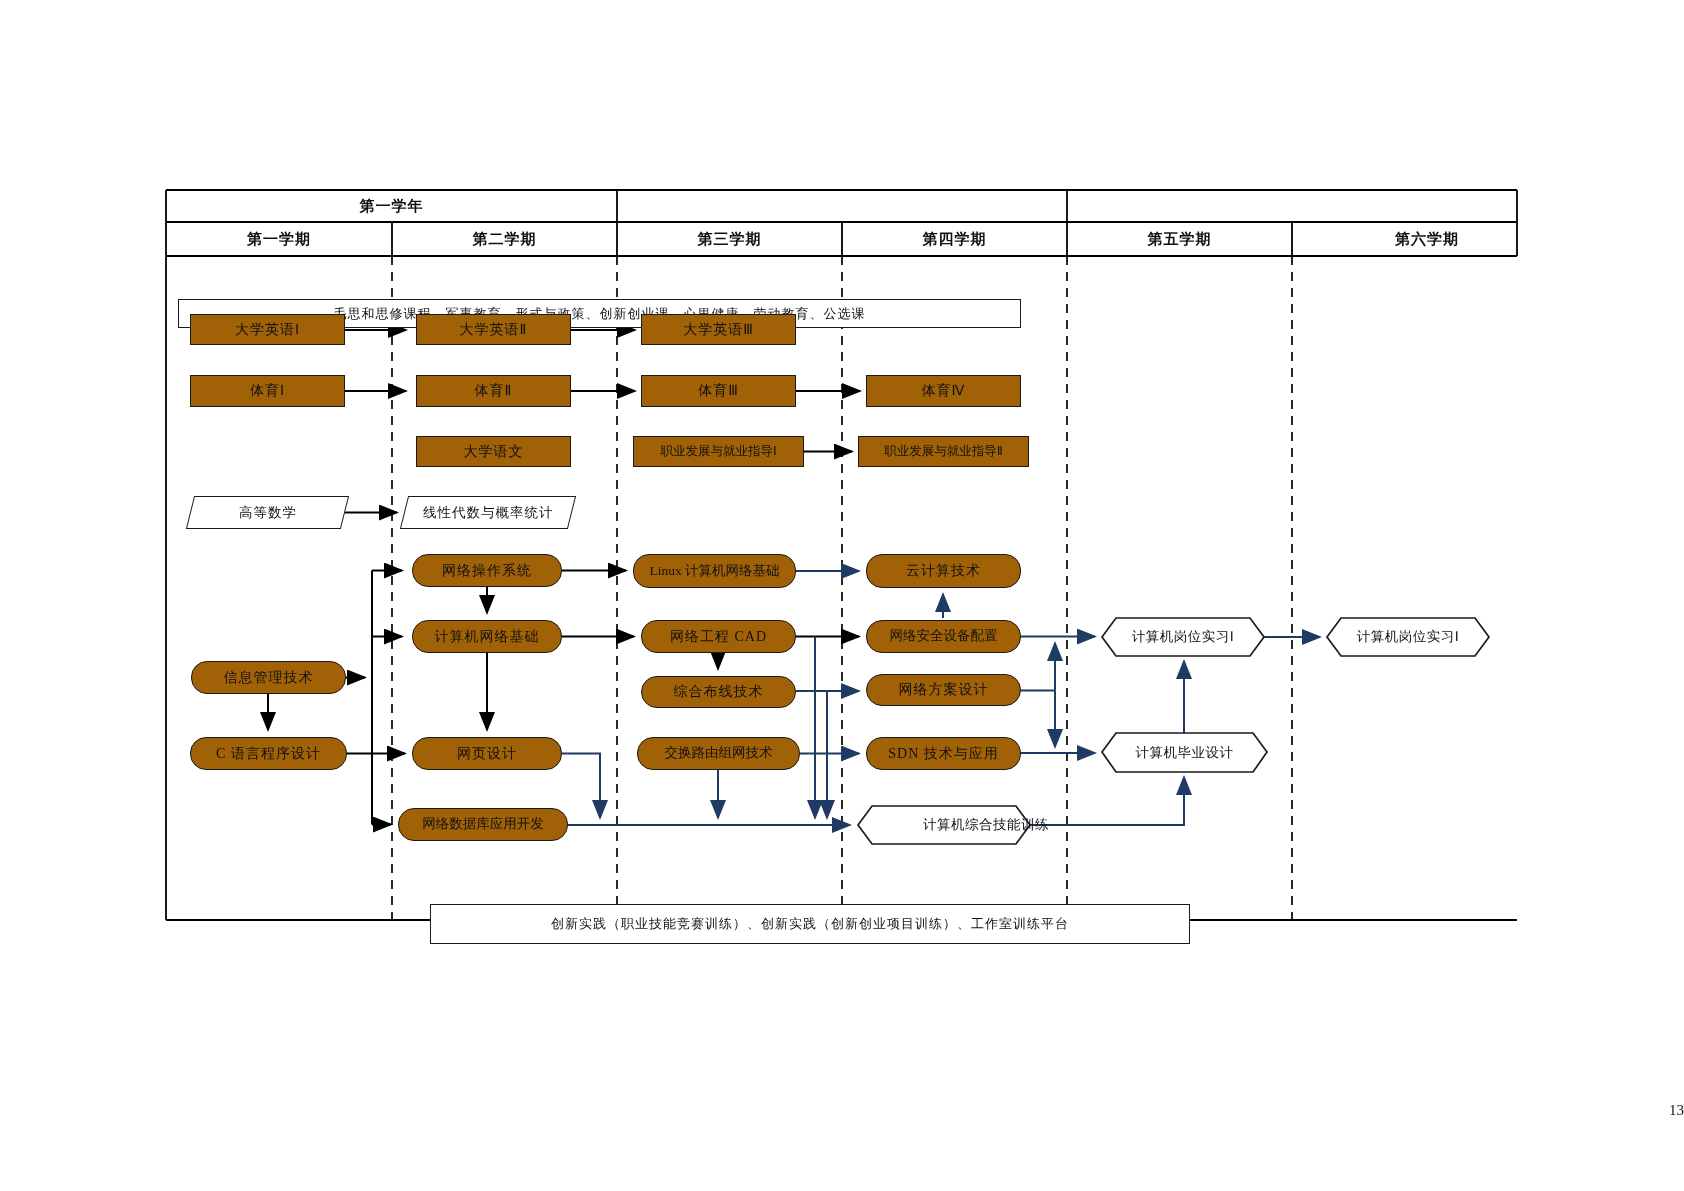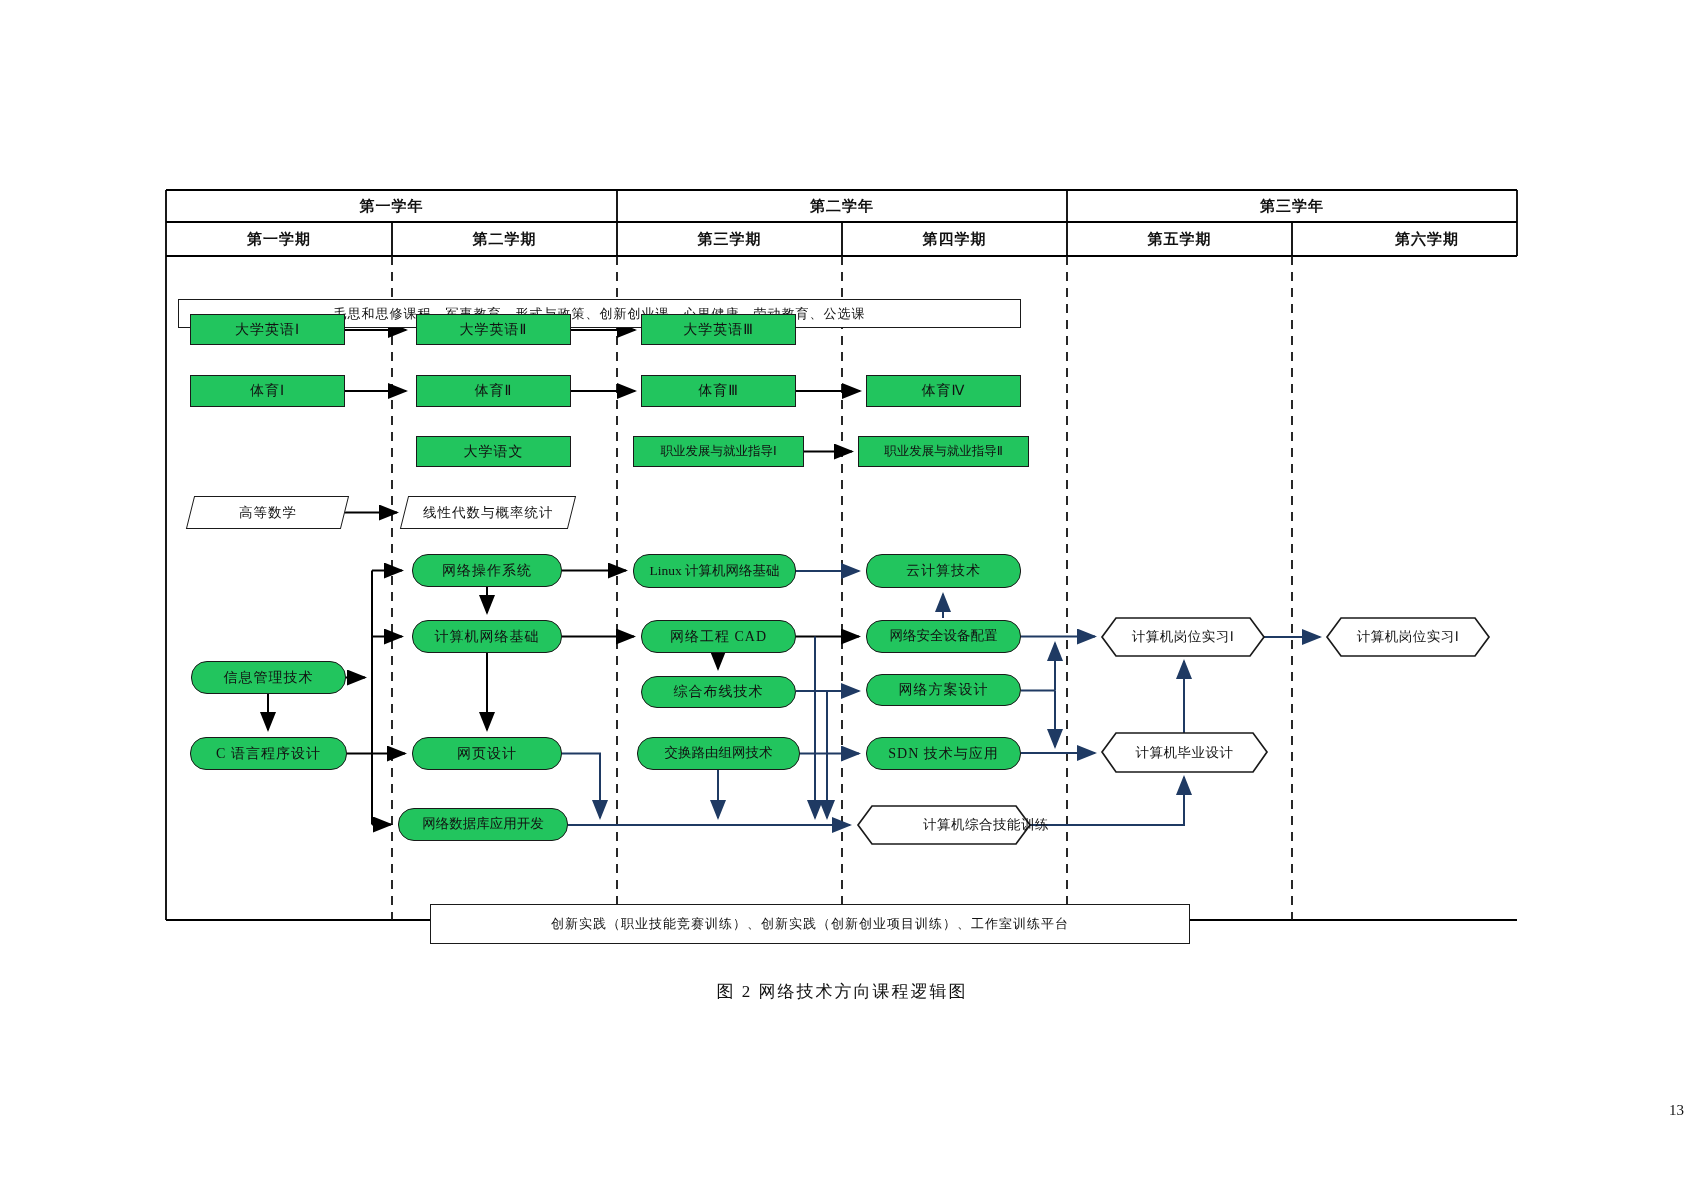--- a/index.html
+++ b/index.html
@@ -7,21 +7,21 @@
     position:relative; width:1684px; height:1191px; background:#ffffff;
     font-family:Liberation Serif, serif; color:#111;
     overflow:hidden; margin:0 auto;
   }
   svg.layer { position:absolute; left:0; top:0; }
   .hdr {
     position:absolute; display:flex; align-items:center; justify-content:center;
     font-weight:bold; font-size:15px; letter-spacing:1px;
   }
   .box {
-    position:absolute; box-sizing:border-box; border:1.6px solid #1a1a1a; background:#22c55e;
+    position:absolute; box-sizing:border-box; border:1.6px solid #1a1a1a; background:#a16207;
     display:flex; align-items:center; justify-content:center;
     font-size:14px; text-align:center; line-height:1.1; letter-spacing:1px;
   }
   .round { border-radius:16px; }
   .sm { font-size:12.5px; letter-spacing:0; }
   .md { font-size:13.5px; letter-spacing:0; }
   .banner {
     position:absolute; box-sizing:border-box; border:1.6px solid #1a1a1a; background:#fff;
     display:flex; align-items:center; justify-content:center; font-size:13px; letter-spacing:1px;margin-top:32px;
   }
@@ -124,22 +124,20 @@
 
     <g stroke="#1a1a1a" stroke-width="1.7" fill="#ffffff">
       <polygon points="1102,637 1116,618 1250,618 1264,637 1250,656 1116,656"></polygon>
       <polygon points="1327,637 1341,618 1475,618 1489,637 1475,656 1341,656"></polygon>
       <polygon points="1102,752 1116,733 1253,733 1267,752 1253,772 1116,772"></polygon>
       <polygon points="858,825 872,806 1016,806 1030,825 1016,844 872,844"></polygon>
     </g>
   </svg>
 
   <div class="hdr" style="left:166px;top:190px;width:451px;height:32px">第一学年</div>
-  <div class="hdr" style="left:617px;top:190px;width:450px;height:32px">第二学年</div>
-  <div class="hdr" style="left:1067px;top:190px;width:450px;height:32px">第三学年</div>
 
   <div class="hdr" style="left:166px;top:222px;width:226px;height:34px">第一学期</div>
   <div class="hdr" style="left:392px;top:222px;width:225px;height:34px">第二学期</div>
   <div class="hdr" style="left:617px;top:222px;width:225px;height:34px">第三学期</div>
   <div class="hdr" style="left:842px;top:222px;width:225px;height:34px">第四学期</div>
   <div class="hdr" style="left:1067px;top:222px;width:225px;height:34px">第五学期</div>
   <div class="hdr" style="left:1292px;top:222px;width:270px;height:34px">第六学期</div>
 
   <div class="banner" style="left:178px;top:267px;width:843px;height:29px">毛思和思修课程、军事教育、形式与政策、创新创业课、心里健康、劳动教育、公选课</div>
   <div class="banner" style="left:430px;top:872px;width:760px;height:40px">创新实践（职业技能竞赛训练）、创新实践（创新创业项目训练）、工作室训练平台</div>
@@ -181,16 +179,15 @@
   <div class="box round md" style="left:637px;top:737px;width:163px;height:33px">交换路由组网技术</div>
   <div class="box round" style="left:866px;top:737px;width:155px;height:33px">SDN 技术与应用</div>
 
   <div class="box round md" style="left:398px;top:808px;width:170px;height:33px">网络数据库应用开发</div>
 
   <div class="hexlbl" style="left:1102px;top:618px;width:162px;height:38px">计算机岗位实习Ⅰ</div>
   <div class="hexlbl" style="left:1327px;top:618px;width:162px;height:38px">计算机岗位实习Ⅰ</div>
   <div class="hexlbl" style="left:1102px;top:733px;width:165px;height:39px">计算机毕业设计</div>
   <div class="hexlbl" style="left:900px;top:806px;width:172px;height:38px">计算机综合技能训练</div>
 
-  <div class="caption">图 2  网络技术方向课程逻辑图</div>
   <div class="pagenum">13</div>
 
 </div>
 
 </body></html>

